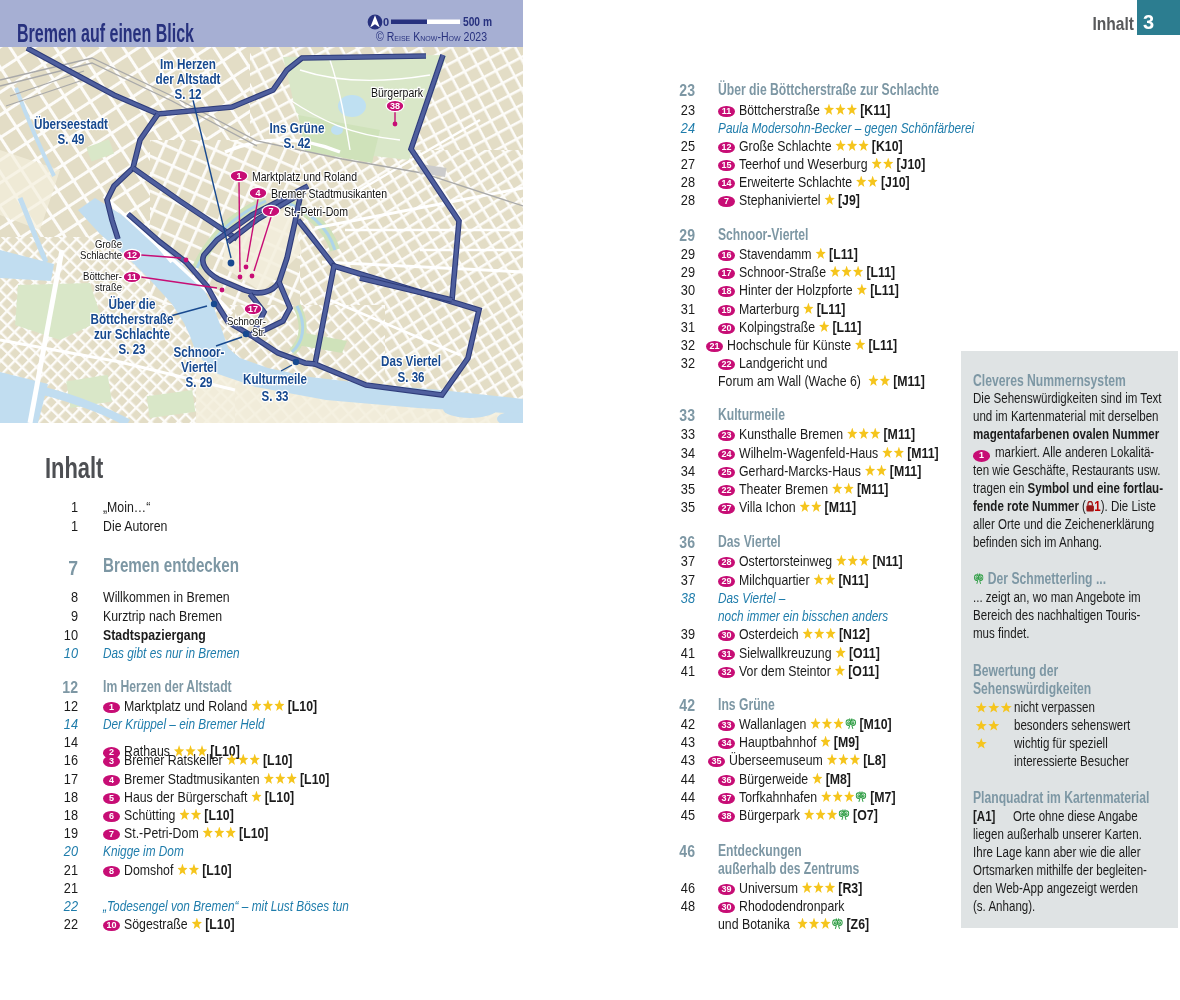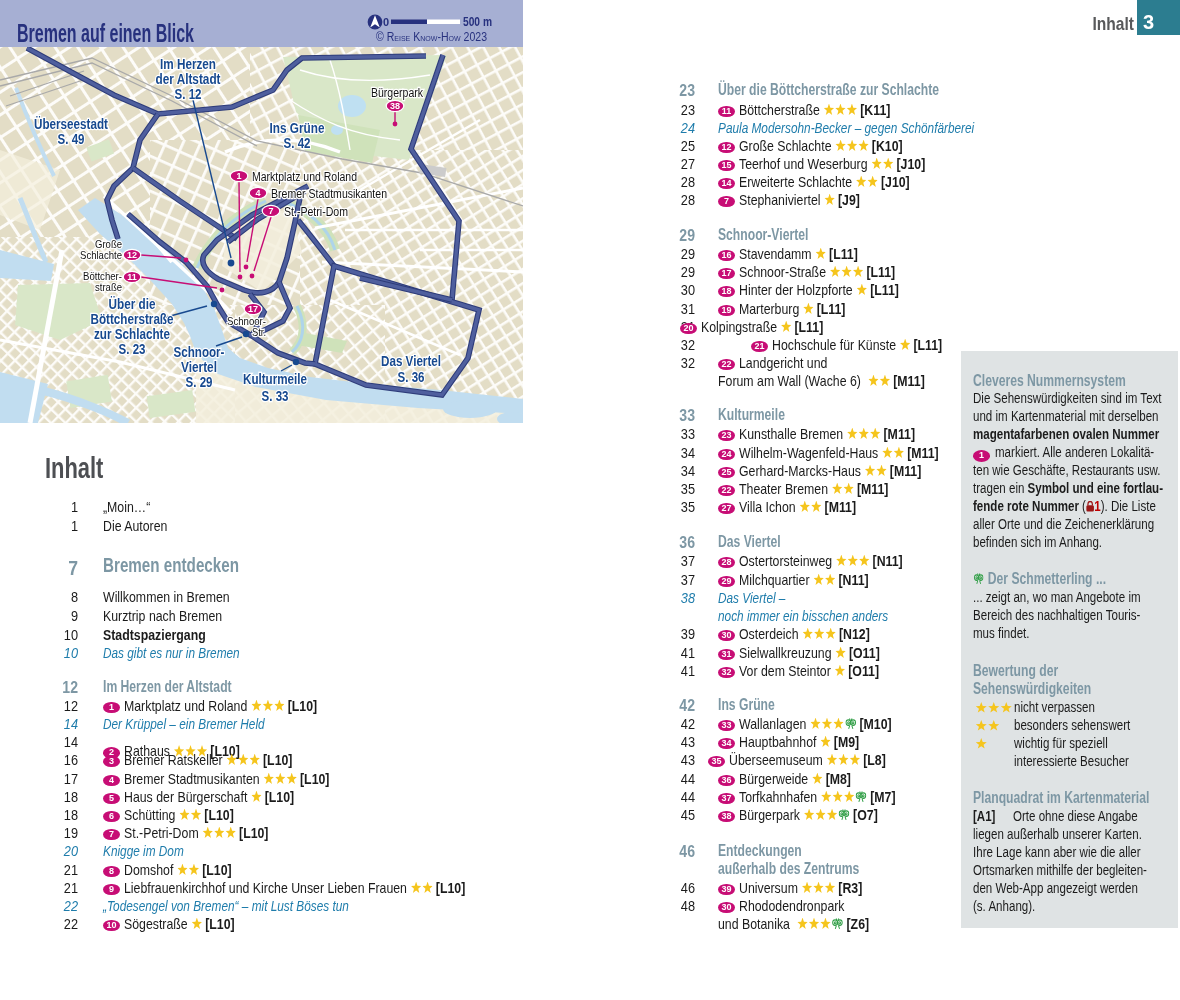--- a/index.html
+++ b/index.html
@@ -351,21 +351,20 @@
 <div class="a num" style="left:32px;top:824.5px;">19</div>
 <div class="a" style="left:103px;top:824.5px;font-size:14.5px"><span class="ov">7</span> <span class="itw">St.-Petri-Dom<span class="stars"><i class="st" style="width:12.5px;height:12.5px"></i><i class="st" style="width:12.5px;height:12.5px"></i><i class="st" style="width:12.5px;height:12.5px"></i></span><span class="gr">[L10]</span></span></div>
 
 <div class="a num" style="left:32px;top:842.5px;color:#1e7cab;font-style:italic">20</div>
 <div class="a it" style="left:103px;top:842.5px">Knigge im Dom</div>
 
 <div class="a num" style="left:32px;top:861.5px;">21</div>
 <div class="a" style="left:103px;top:861.5px;font-size:14.5px"><span class="ov">8</span> <span class="itw">Domshof<span class="stars"><i class="st" style="width:12.5px;height:12.5px"></i><i class="st" style="width:12.5px;height:12.5px"></i></span><span class="gr">[L10]</span></span></div>
 
 <div class="a num" style="left:32px;top:879.5px;">21</div>
-<div class="a" style="left:103px;top:879.5px;font-size:14.5px"><span class="ov">9</span> <span class="itw">Liebfrauenkirchhof und Kirche Unser Lieben Frauen<span class="stars"><i class="st" style="width:12.5px;height:12.5px"></i><i class="st" style="width:12.5px;height:12.5px"></i></span><span class="gr">[L10]</span></span></div>
 
 <div class="a num" style="left:32px;top:897.5px;color:#1e7cab;font-style:italic">22</div>
 <div class="a it" style="left:103px;top:897.5px">„Todesengel von Bremen“ – mit Lust Böses tun</div>
 
 <div class="a num" style="left:32px;top:915.5px;">22</div>
 <div class="a" style="left:103px;top:915.5px;font-size:14.5px"><span class="ov">10</span> <span class="itw">Sögestraße<span class="stars"><i class="st" style="width:12.5px;height:12.5px"></i></span><span class="gr">[L10]</span></span></div>
 
 <div class="a num" style="left:649px;top:81.5px;color:#7d97a4;font-weight:bold;font-size:16px">23</div>
 <div class="a sec" style="left:718px;top:81px">Über die Böttcherstraße zur Schlachte</div>
 
@@ -396,24 +395,24 @@
 <div class="a num" style="left:649px;top:263.5px;">29</div>
 <div class="a" style="left:718px;top:263.5px;font-size:14.5px"><span class="ov">17</span> <span class="itw">Schnoor-Straße<span class="stars"><i class="st" style="width:12.5px;height:12.5px"></i><i class="st" style="width:12.5px;height:12.5px"></i><i class="st" style="width:12.5px;height:12.5px"></i></span><span class="gr">[L11]</span></span></div>
 
 <div class="a num" style="left:649px;top:281.5px;">30</div>
 <div class="a" style="left:718px;top:281.5px;font-size:14.5px"><span class="ov">18</span> <span class="itw">Hinter der Holzpforte<span class="stars"><i class="st" style="width:12.5px;height:12.5px"></i></span><span class="gr">[L11]</span></span></div>
 
 <div class="a num" style="left:649px;top:300.5px;">31</div>
 <div class="a" style="left:718px;top:300.5px;font-size:14.5px"><span class="ov">19</span> <span class="itw">Marterburg<span class="stars"><i class="st" style="width:12.5px;height:12.5px"></i></span><span class="gr">[L11]</span></span></div>
 
 <div class="a num" style="left:649px;top:318.5px;">31</div>
-<div class="a" style="left:680px;top:318.5px;font-size:14.5px"><span class="ov">20</span> <span class="itw">Kolpingstraße<span class="stars"><i class="st" style="width:12.5px;height:12.5px"></i></span><span class="gr">[L11]</span></span></div>
+<div class="a" style="left:718px;top:318.5px;font-size:14.5px"><span class="ov">20</span> <span class="itw">Kolpingstraße<span class="stars"><i class="st" style="width:12.5px;height:12.5px"></i></span><span class="gr">[L11]</span></span></div>
 
 <div class="a num" style="left:649px;top:336.5px;">32</div>
-<div class="a" style="left:751px;top:336.5px;font-size:14.5px"><span class="ov">21</span> <span class="itw">Hochschule für Künste<span class="stars"><i class="st" style="width:12.5px;height:12.5px"></i></span><span class="gr">[L11]</span></span></div>
+<div class="a" style="left:706px;top:336.5px;font-size:14.5px"><span class="ov">21</span> <span class="itw">Hochschule für Künste<span class="stars"><i class="st" style="width:12.5px;height:12.5px"></i></span><span class="gr">[L11]</span></span></div>
 
 <div class="a num" style="left:649px;top:354.5px;">32</div>
 <div class="a" style="left:718px;top:354.5px;font-size:14.5px"><span class="ov">22</span> <span class="itw">Landgericht und</span></div>
 
 <div class="a" style="left:718px;top:372.5px;font-size:14.5px"><span class="itw">Forum am Wall (Wache 6) <span class="stars"><i class="st" style="width:12.5px;height:12.5px"></i><i class="st" style="width:12.5px;height:12.5px"></i></span><span class="gr">[M11]</span></span></div>
 
 <div class="a num" style="left:649px;top:406.5px;color:#7d97a4;font-weight:bold;font-size:16px">33</div>
 <div class="a sec" style="left:718px;top:406px">Kulturmeile</div>
 
 <div class="a num" style="left:649px;top:425.5px;">33</div>

